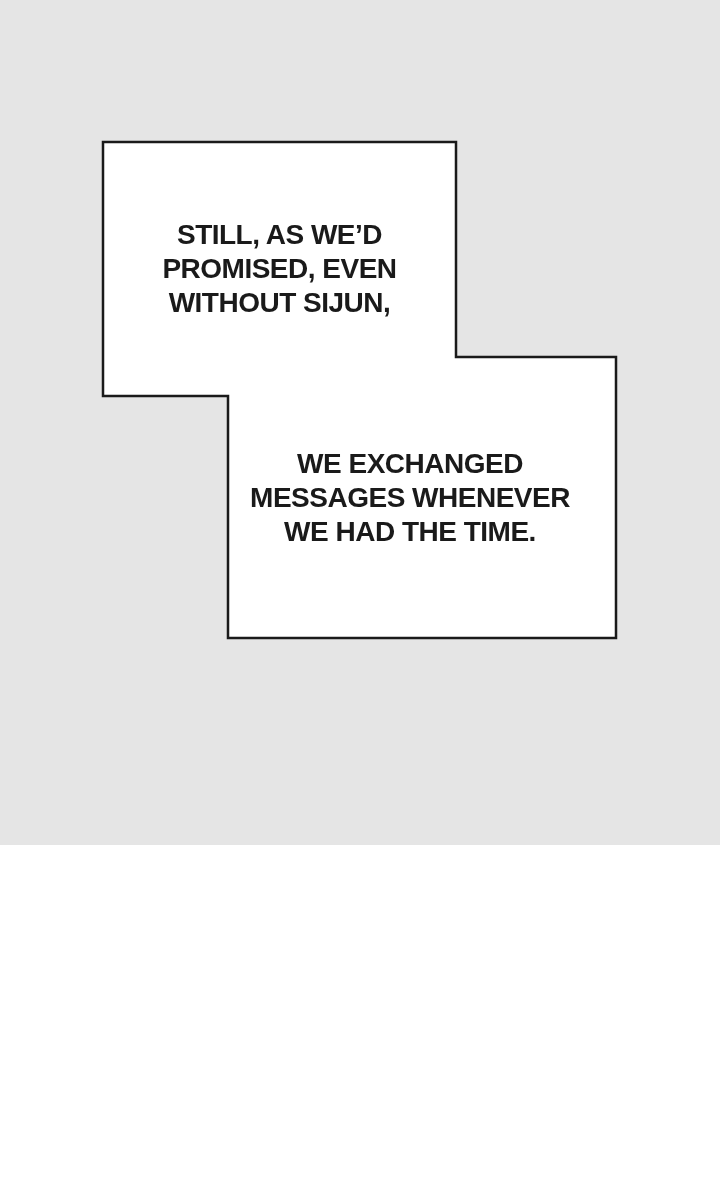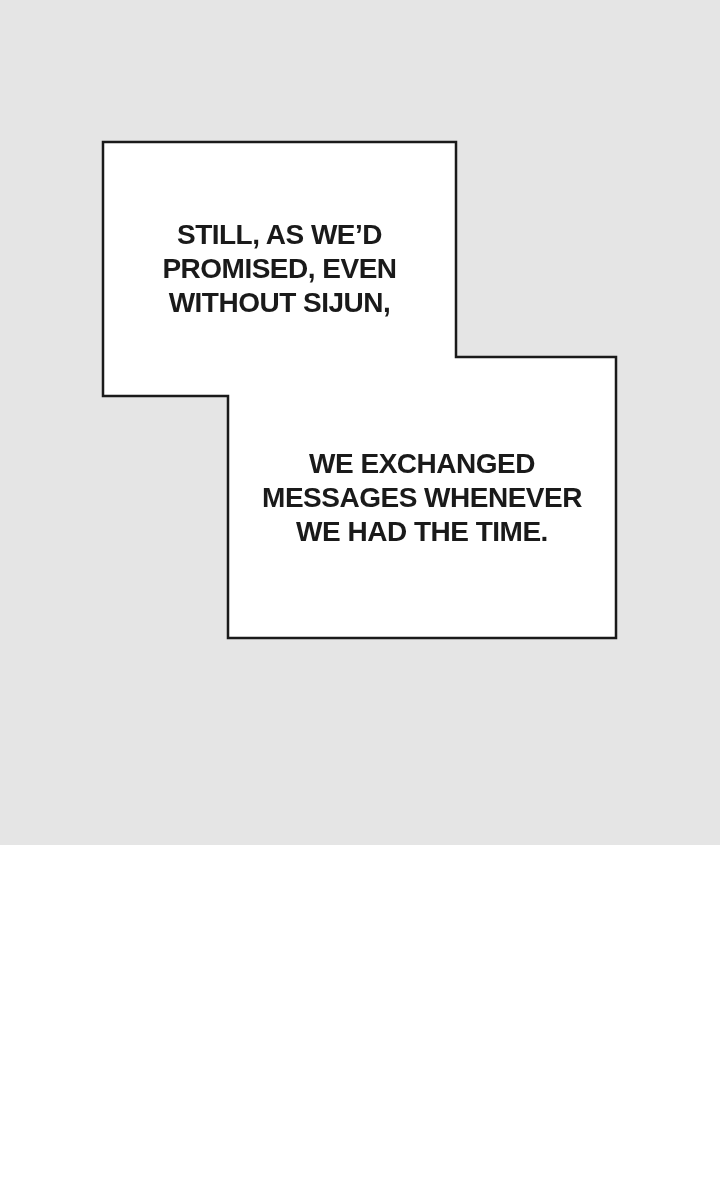--- a/index.html
+++ b/index.html
@@ -36,21 +36,21 @@
     font-weight: 600;
     letter-spacing: -0.5px;
   }
   .bubble-text-1 {
     left: 103px;
     top: 142px;
     width: 353px;
     height: 254px;
   }
   .bubble-text-2 {
-    left: 228px;
+    left: 216px;
     top: 357px;
     width: 388px;
     height: 281px;
   }
 </style>
 </head>
 <body>
 
 <div class="stage">
 

